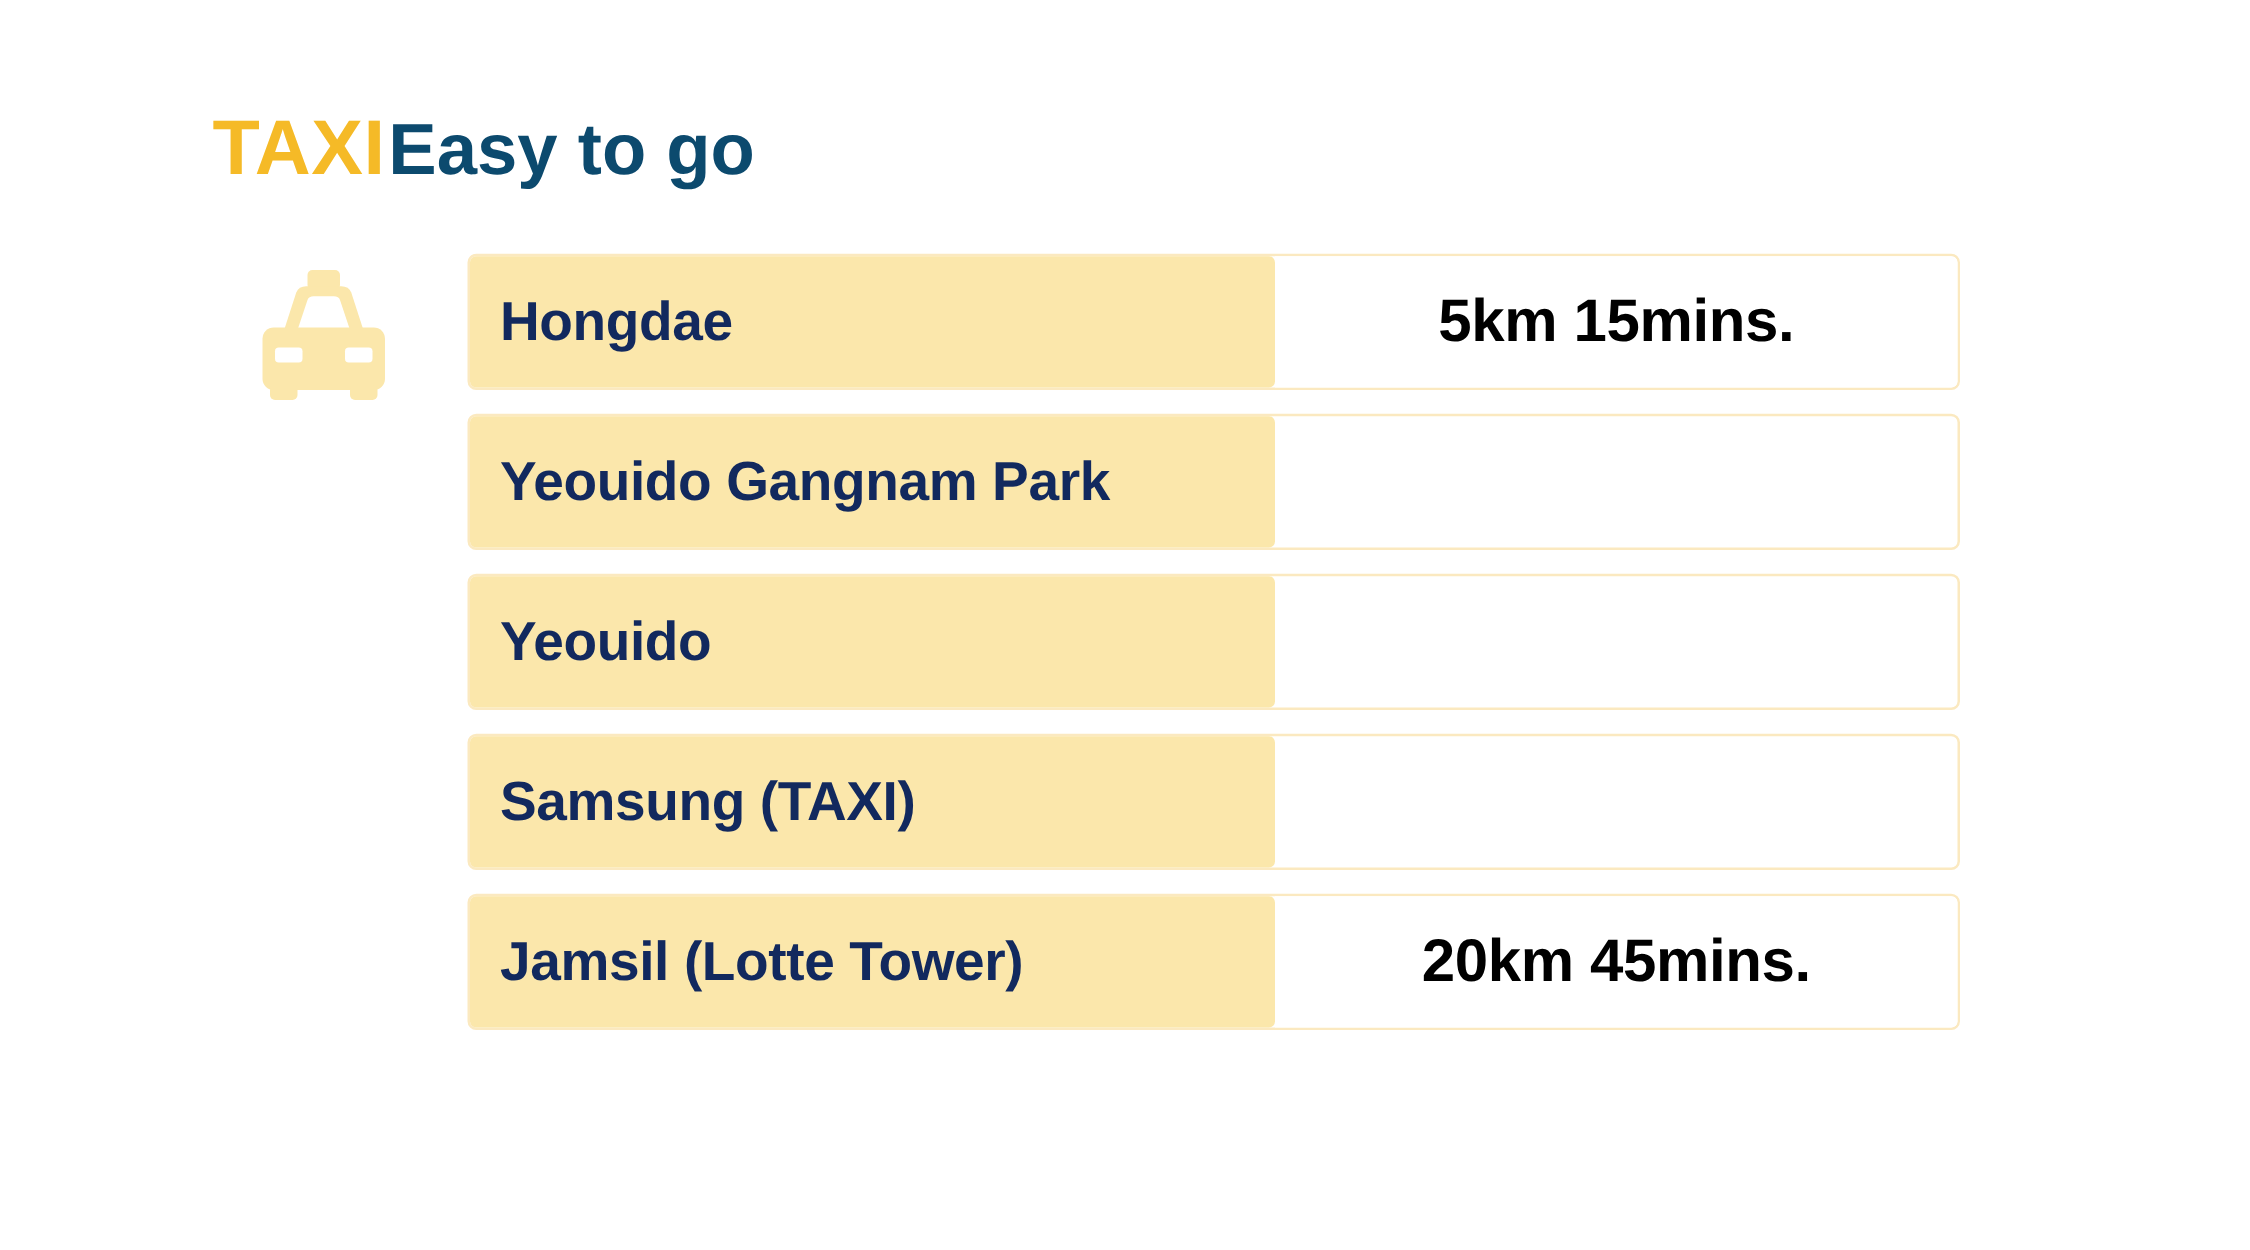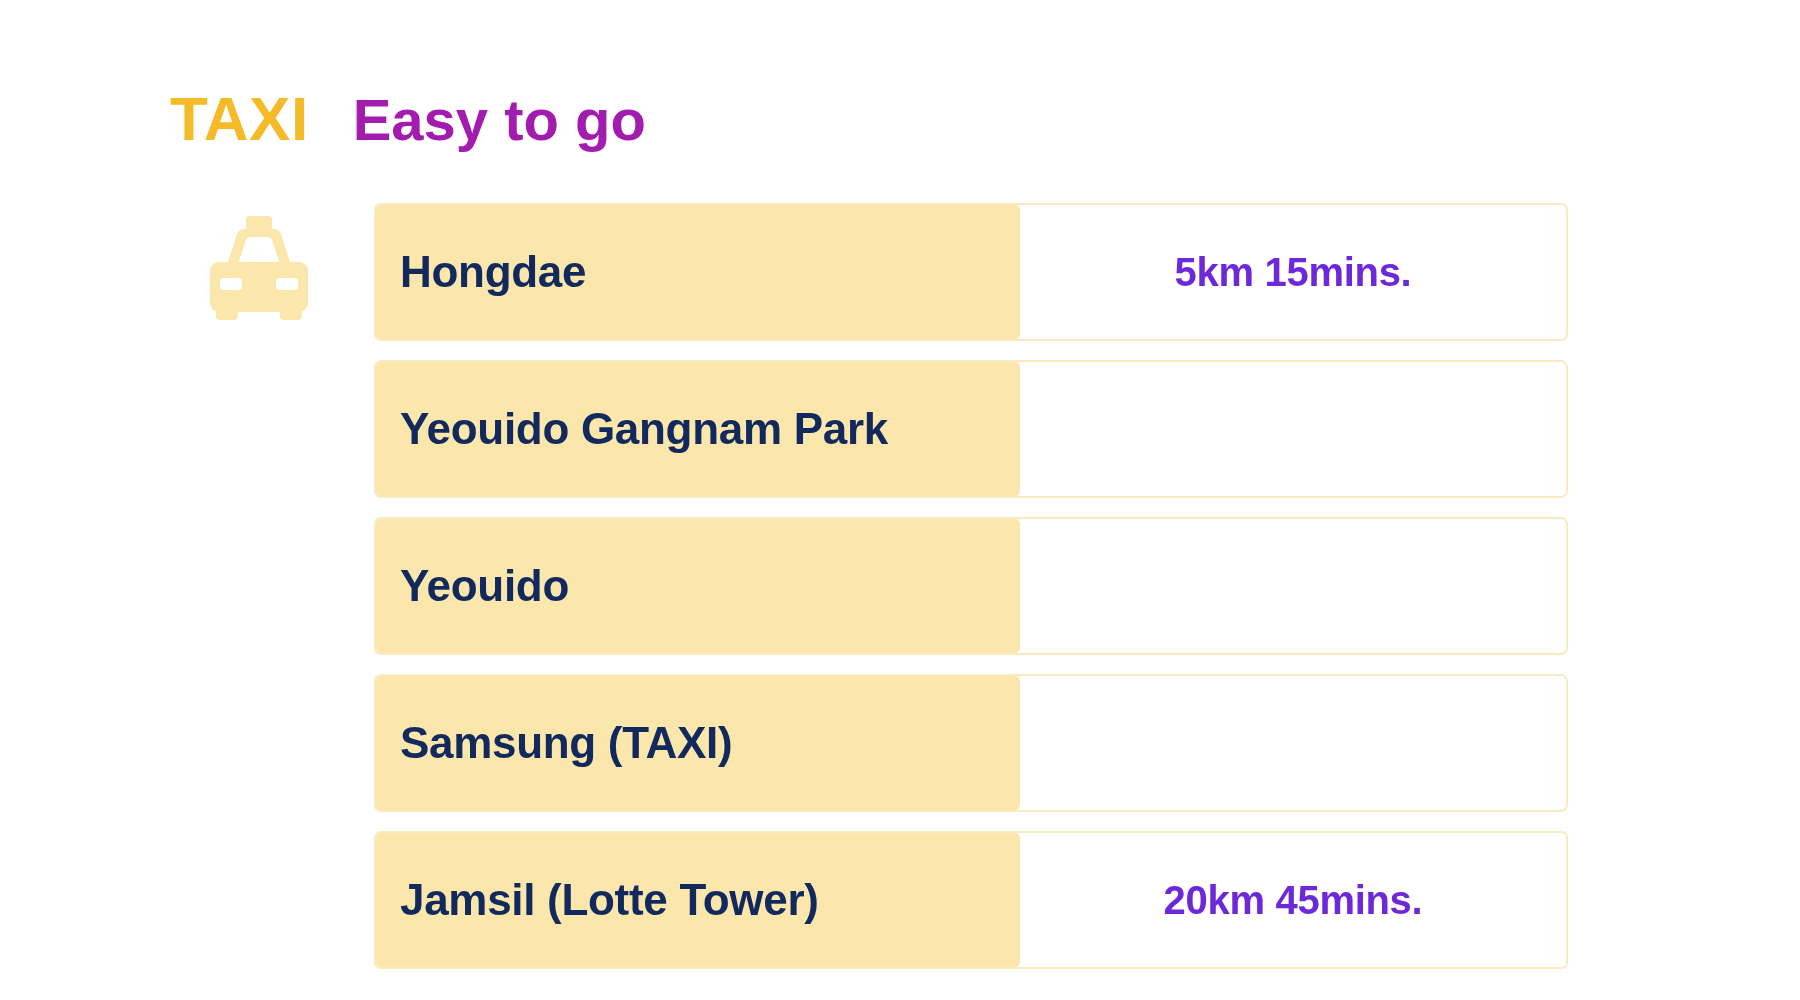--- a/index.html
+++ b/index.html
@@ -19,37 +19,36 @@
     background: #ffffff;
   }
 
   
   .title-block {
     position: absolute;
     left: 170px;
     top: 88px;
     display: flex;
     align-items: baseline;
-    gap: 18px;
+    gap: 2px;
     white-space: nowrap;
   }
   .title-main {
     font-size: 62px;
     font-weight: 700;
     color: #f5ba27;
     letter-spacing: 0.5px;
     line-height: 1;
   }
   .title-sub {
     font-size: 58px;
     font-weight: 700;
-    color: #a21caf;
+    color: #0c4a6e;
     letter-spacing: 0px;
     line-height: 1;
-    margin-left: 26px;
   }
 
   
   .taxi-icon {
     position: absolute;
     left: 196px;
     top: 212px;
     width: 126px;
     height: 112px;
   }
@@ -60,21 +59,21 @@
     position: absolute;
     left: 374px;
     top: 203px;
     width: 1194px;
   }
 
   .row {
     position: relative;
     display: flex;
     align-items: stretch;
-    height: 138px;
+    height: 109px;
     margin-bottom: 19px;
     border: 2px solid #fbe9c0;
     border-radius: 7px;
     background: #ffffff;
   }
   .row:last-child { margin-bottom: 16px; }
 
   .row-label {
     flex: 0 0 644px;
     background: #fbe7ab;
@@ -93,23 +92,23 @@
 
   .row-value {
     flex: 1 1 auto;
     display: flex;
     align-items: center;
     justify-content: center;
     background: #ffffff;
     border-radius: 0 5px 5px 0;
   }
   .row-value-text {
-    font-size: 40px;
+    font-size: 48px;
     font-weight: 700;
-    color: #6d28d9;
+    color: #000000;
     letter-spacing: -0.3px;
     white-space: nowrap;
   }
 </style>
 </head>
 <body>
 
 <div class="page">
 
   <div class="title-block">

